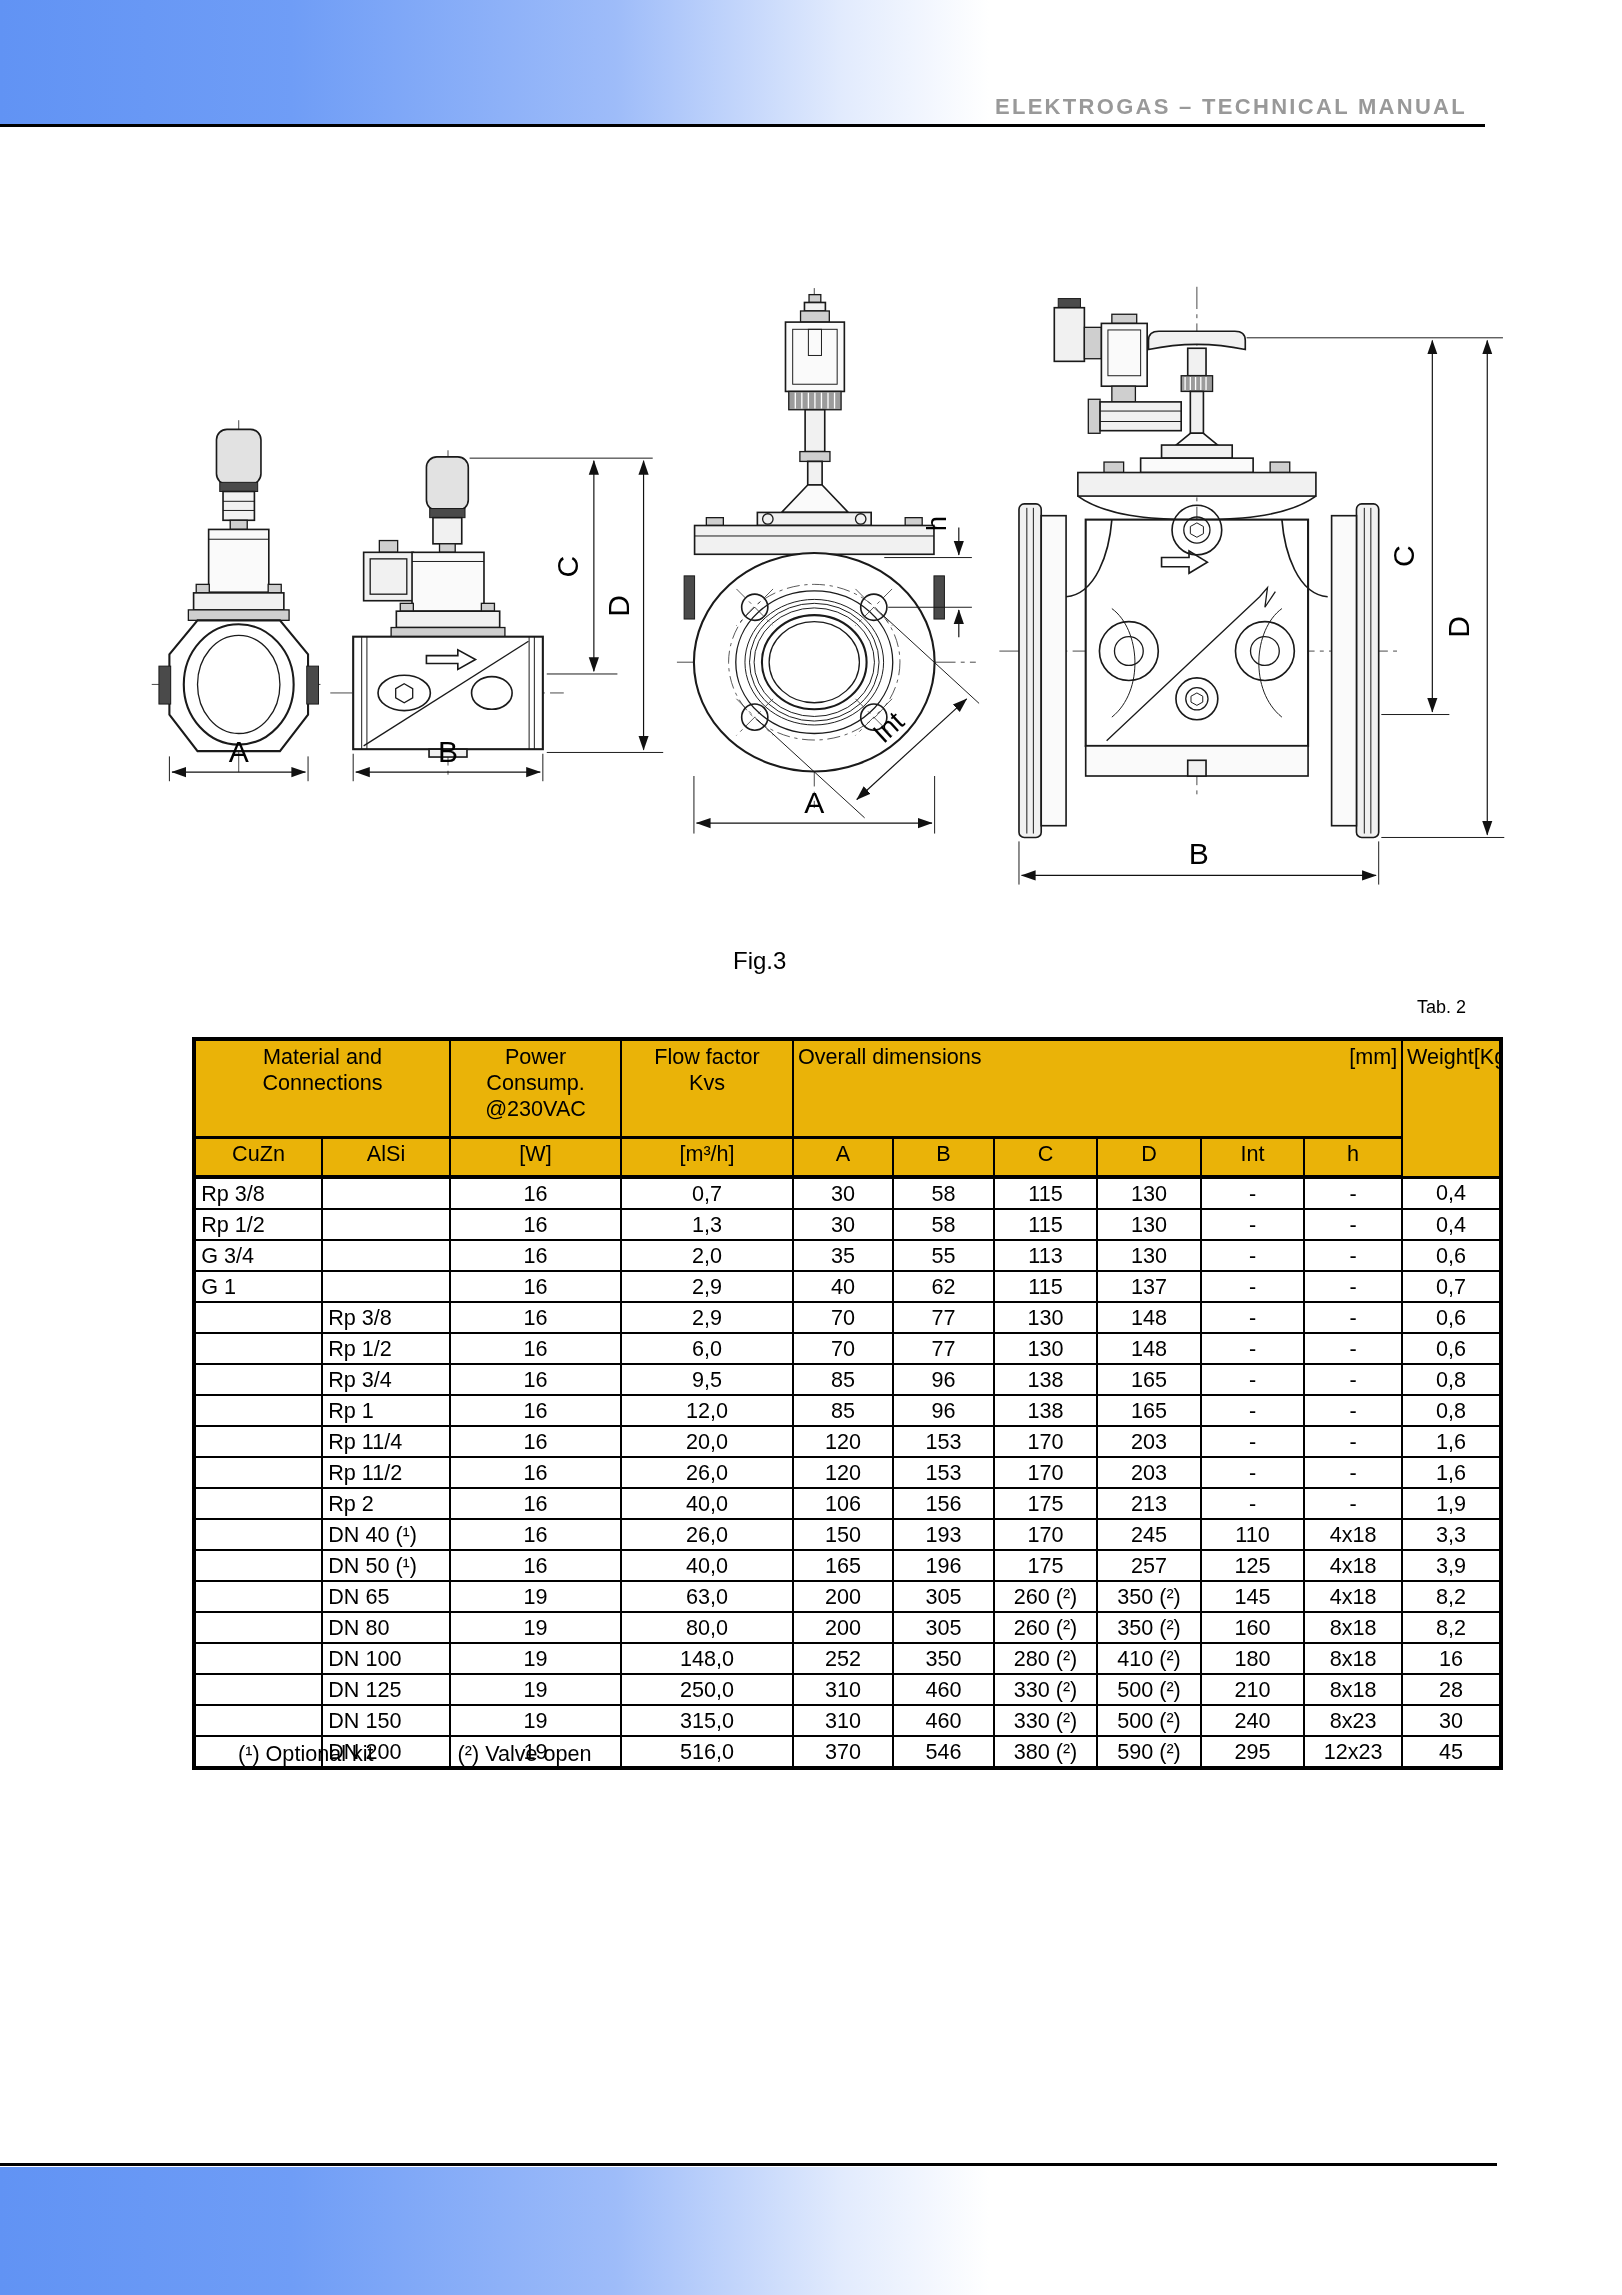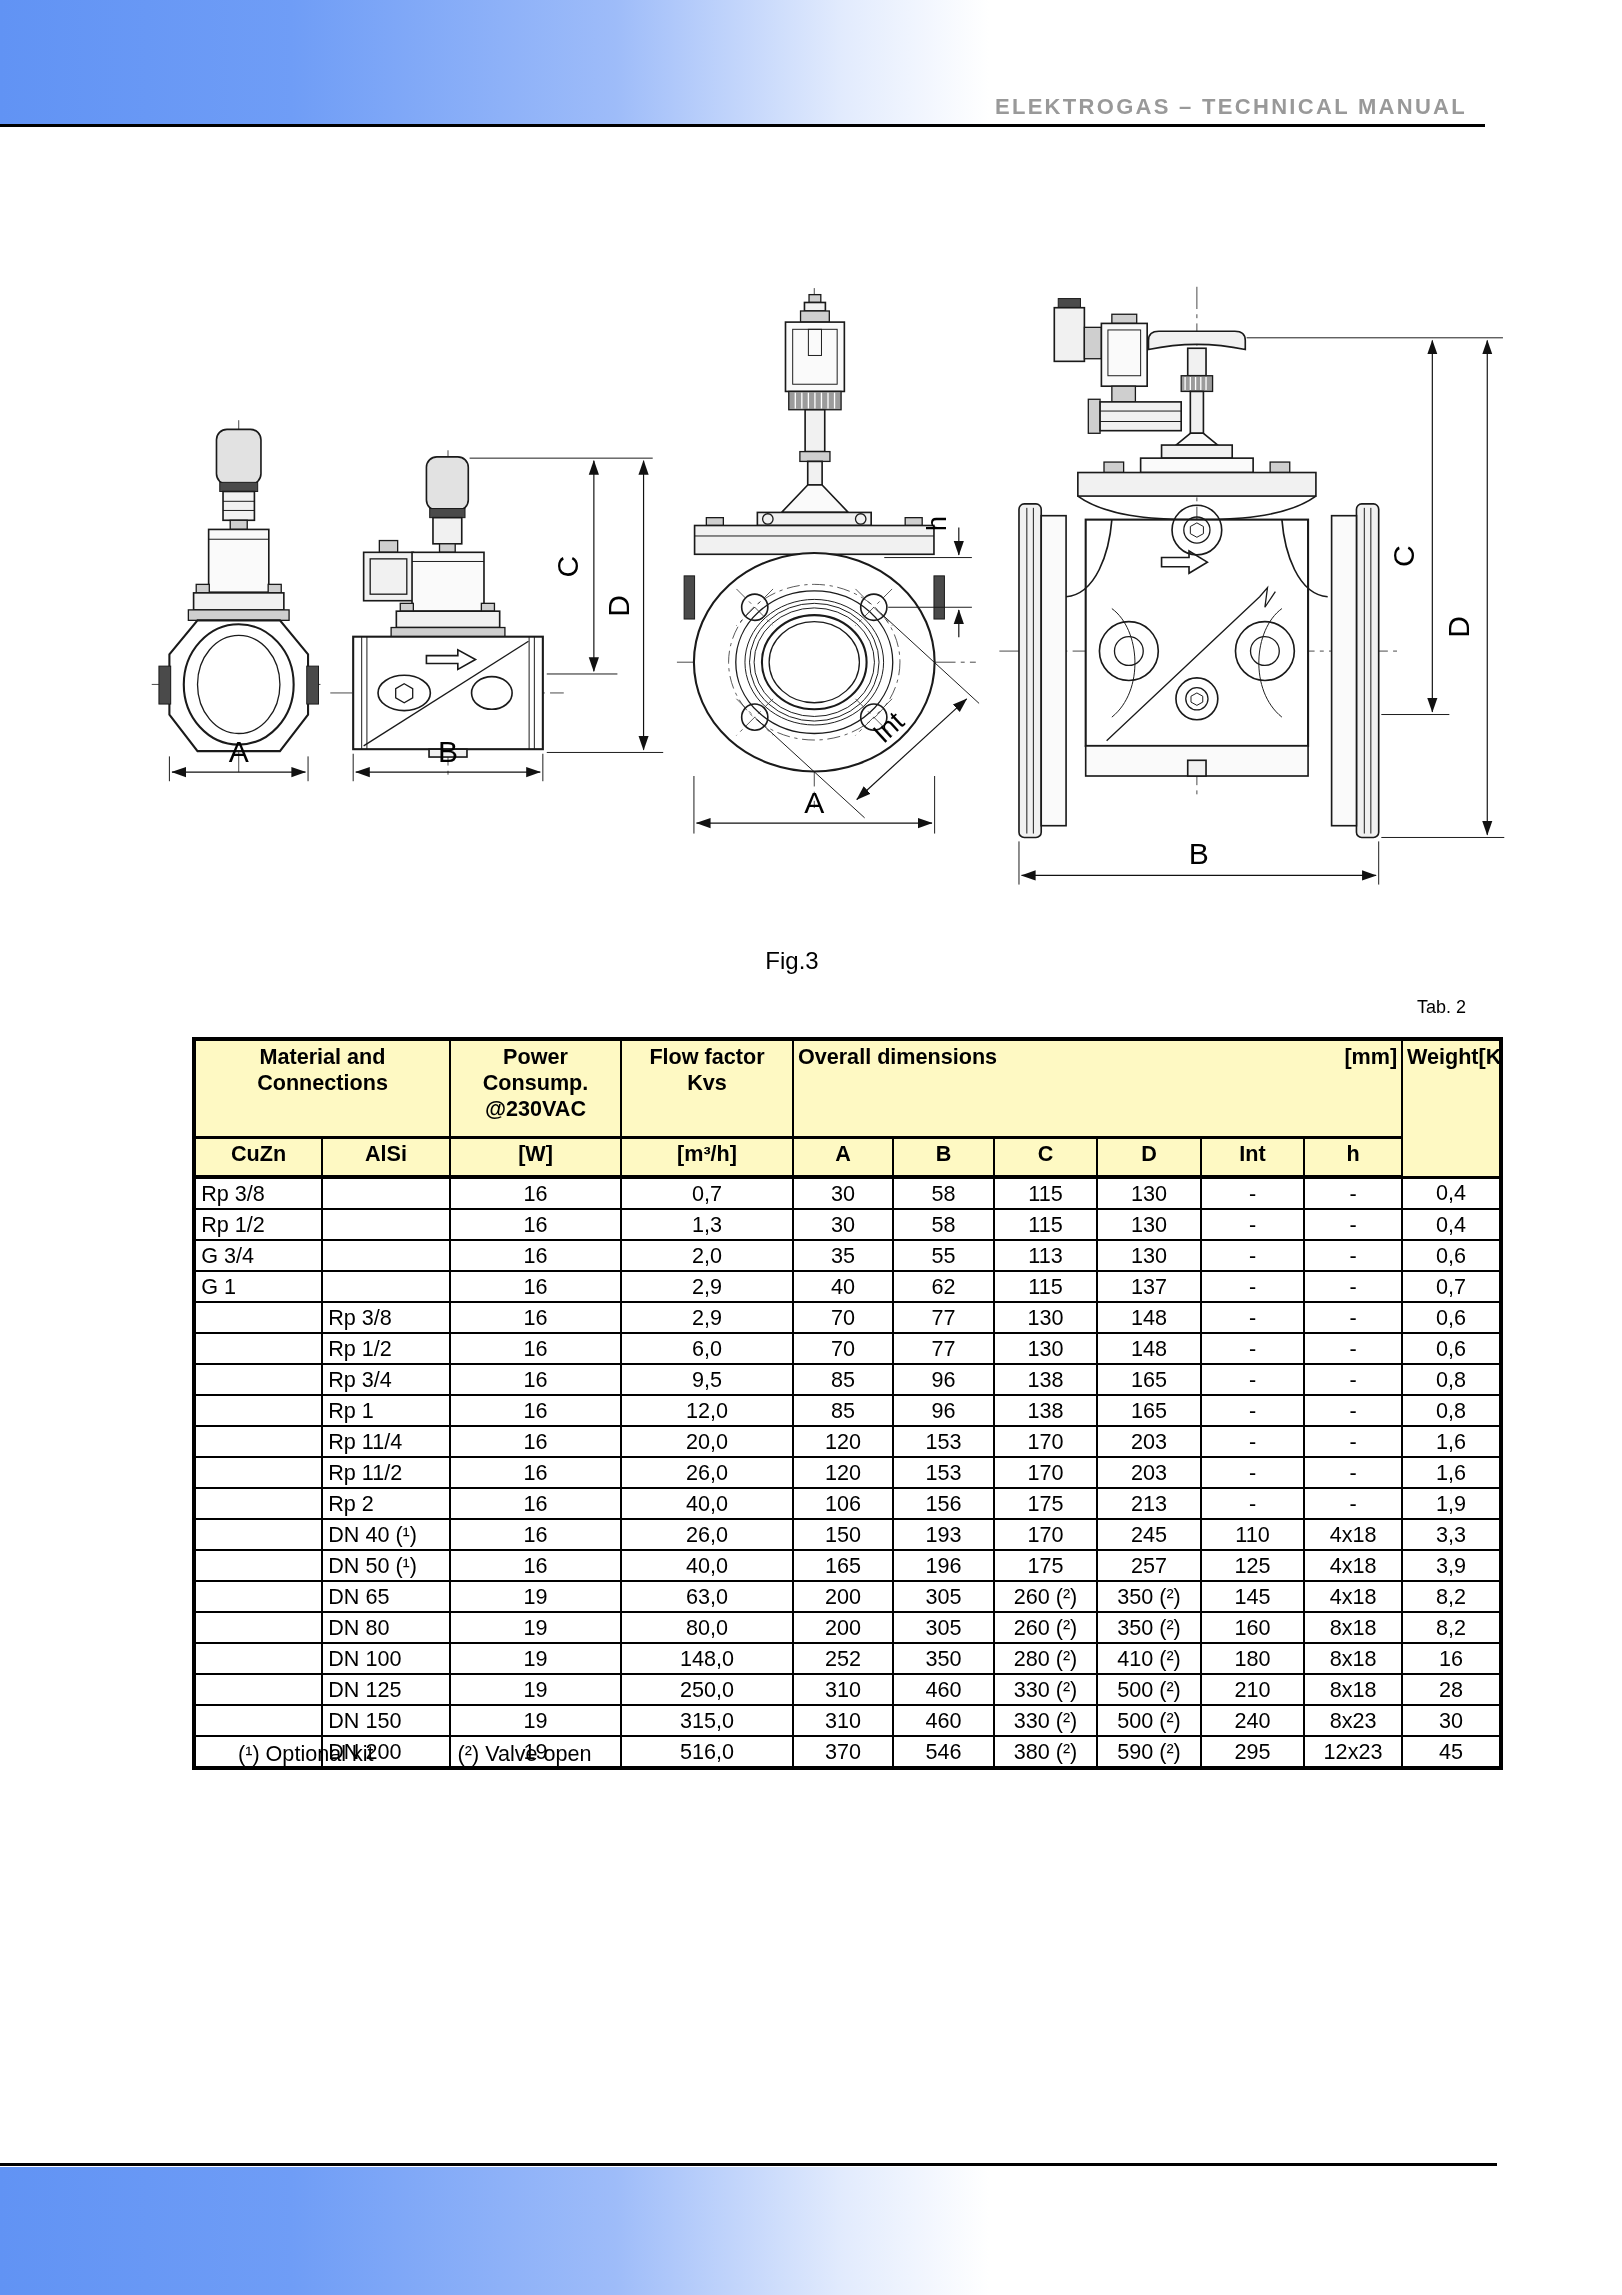--- a/index.html
+++ b/index.html
@@ -9,21 +9,21 @@
   .band{position:absolute;left:0;width:1622px;background:linear-gradient(90deg,#6193f4 0%,#6f9df6 18%,#9ebcf9 38%,#e2ebfd 52%,#ffffff 61%,#ffffff 100%);}
   .band.top{top:0;height:124px;}
   .band.bottom{top:2167px;height:129px;}
   .rule{position:absolute;background:#000;}
   .rule.top{left:0;top:124px;width:1485px;height:3.3px;}
   .rule.bottom{left:0;top:2163px;width:1497px;height:3.3px;}
   .header-title{position:absolute;top:94px;right:155px;font-size:22px;font-weight:bold;letter-spacing:2.3px;color:#999999;white-space:nowrap;}
 
   
   .fig-svg{position:absolute;left:0;top:275px;}
-  .fig-caption{position:absolute;left:710px;top:947px;width:164px;text-align:center;font-size:24px;}
+  .fig-caption{position:absolute;left:733px;top:947px;width:164px;font-size:24px;}
 
   
   .ln1{stroke:#1a1a1a;stroke-width:1.5;fill:none}
   .ln15{stroke:#1a1a1a;stroke-width:2;fill:none}
   .ln2{stroke:#1a1a1a;stroke-width:2.5;fill:none}
   .ln3{stroke:#1a1a1a;stroke-width:3.2;fill:none}
   .f-cap{fill:#e2e2e2;stroke:#1a1a1a;stroke-width:2.5}
   .f-dark{fill:#4a4a4a;stroke:#1a1a1a;stroke-width:1.5}
   .f-lt{fill:#f1f1f1;stroke:#1a1a1a;stroke-width:2.5}
   .f-lt2{fill:#fafafa;stroke:#1a1a1a;stroke-width:2.5}
@@ -35,21 +35,21 @@
   .dim{stroke:#111;stroke-width:1.8;fill:none;marker-start:url(#arr);marker-end:url(#arr)}
   .dimE{stroke:#111;stroke-width:1.8;fill:none;marker-end:url(#arr)}
   .dlab{font-family:"Liberation Sans",sans-serif;font-size:46px;fill:#000}
   .dlab.small{font-size:42px}
 
   
   .tab-caption{position:absolute;left:1335px;top:997px;width:131px;text-align:right;font-size:18px;}
   table.data{position:absolute;left:192px;top:1037px;width:1308px;border-collapse:collapse;table-layout:fixed;font-size:21.6px;}
   table.data{border:4.6px solid #000;}
   table.data th,table.data td{border:2px solid #000;border-top-width:2.6px;border-bottom-width:2.6px;overflow:hidden;white-space:nowrap;}
-  table.data thead th{background:#fef9c3;font-weight:bold;vertical-align:top;padding:2.6px 3.9px 0 3.9px;}
+  table.data thead th{background:#eab308;font-weight:normal;vertical-align:top;padding:2.6px 3.9px 0 3.9px;}
   tr.grp th{height:92px;border-bottom-width:3.9px;}
   tr.sub th{height:34px;border-bottom-width:4.6px;vertical-align:middle;padding:0 2.6px;}
   th.vspan{border-bottom-width:4.6px;}
   .vflex{display:flex;flex-direction:row;justify-content:space-between;height:100%;box-sizing:border-box;padding-bottom:1.3px;}
   table.data td{height:29px;padding:0 5.2px;vertical-align:middle;background:#fff;}
   td.al,th.al{text-align:left;}
   .ac{text-align:center;}
 
   
   .footnote{position:absolute;left:194px;top:1741px;font-size:21.6px;}

